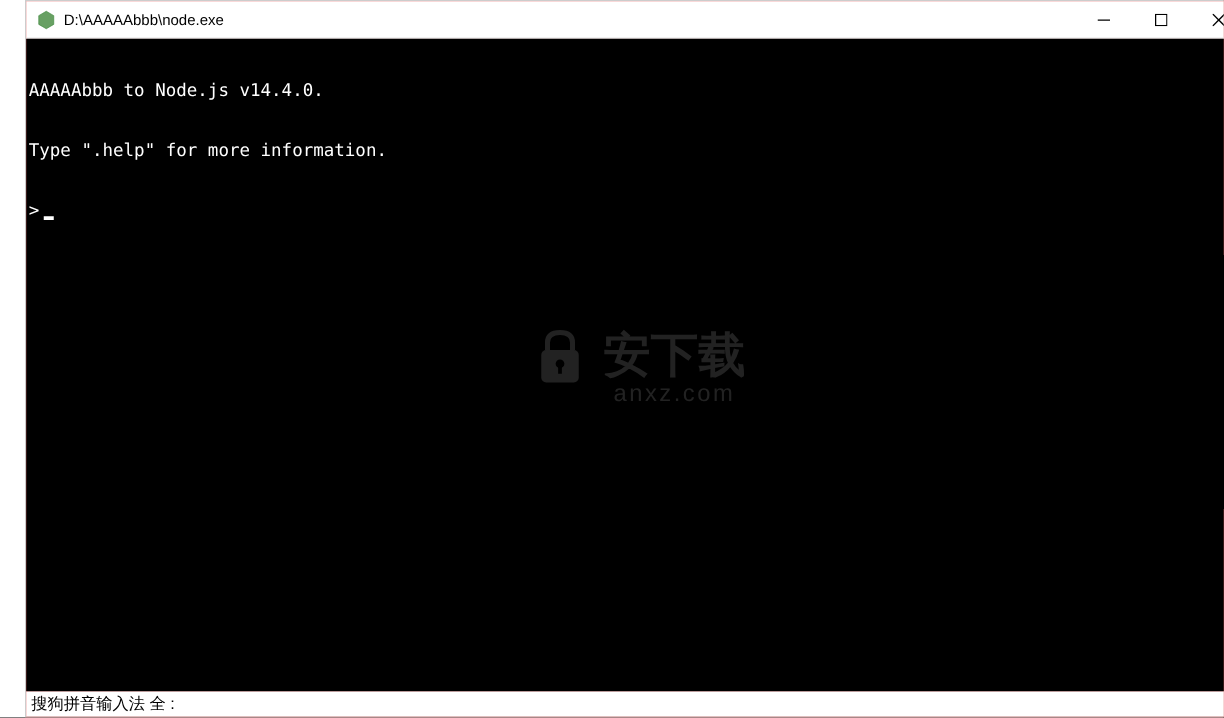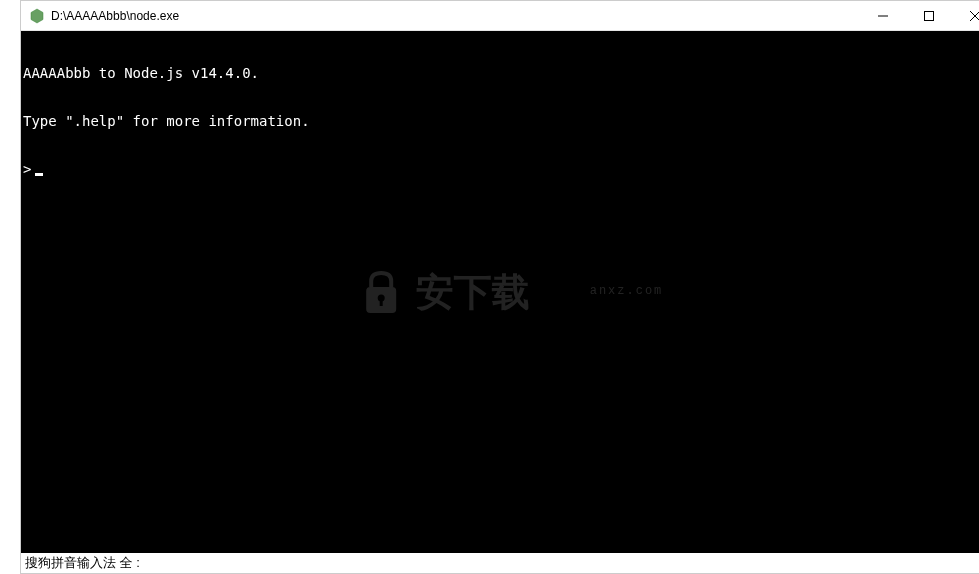--- a/index.html
+++ b/index.html
@@ -92,40 +92,40 @@
       vertical-align: bottom;
     }
     .watermark {
       position: absolute;
       top: 50%;
       left: 50%;
       transform: translate(-50%, -50%);
       opacity: 0.25;
       color: #888888;
       display: flex;
-      flex-direction: row;
+      flex-direction: column;
       align-items: center;
       pointer-events: none;
     }
     .watermark-top {
       display: flex;
       align-items: center;
       gap: 10px;
     }
     .watermark-text {
       font-size: 38px;
       font-weight: bold;
       font-family: "Microsoft YaHei", sans-serif;
     }
     .watermark-url {
-      font-size: 12px;
+      font-size: 19px;
       letter-spacing: 2px;
       margin-top: -2px;
       margin-left: 60px;
-      font-family: Liberation Mono, monospace;
+      font-family: Liberation Sans, sans-serif;
     }
     .ime-bar {
       height: 20px;
       background: #ffffff;
       color: #000000;
       font-size: 13px;
       font-family: "SimSun", "Microsoft YaHei", sans-serif;
       padding: 2px 4px;
       flex-shrink: 0;
       display: flex;

